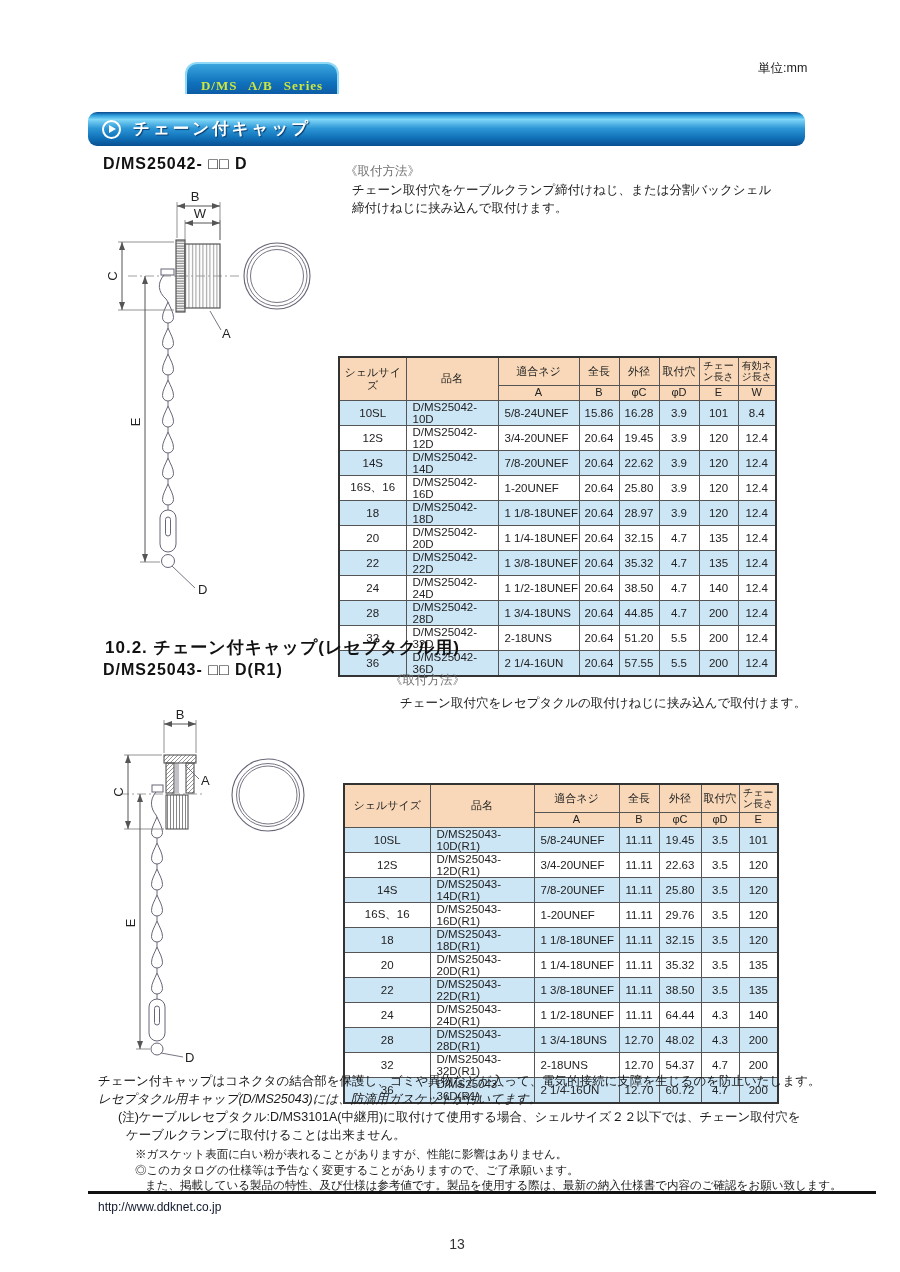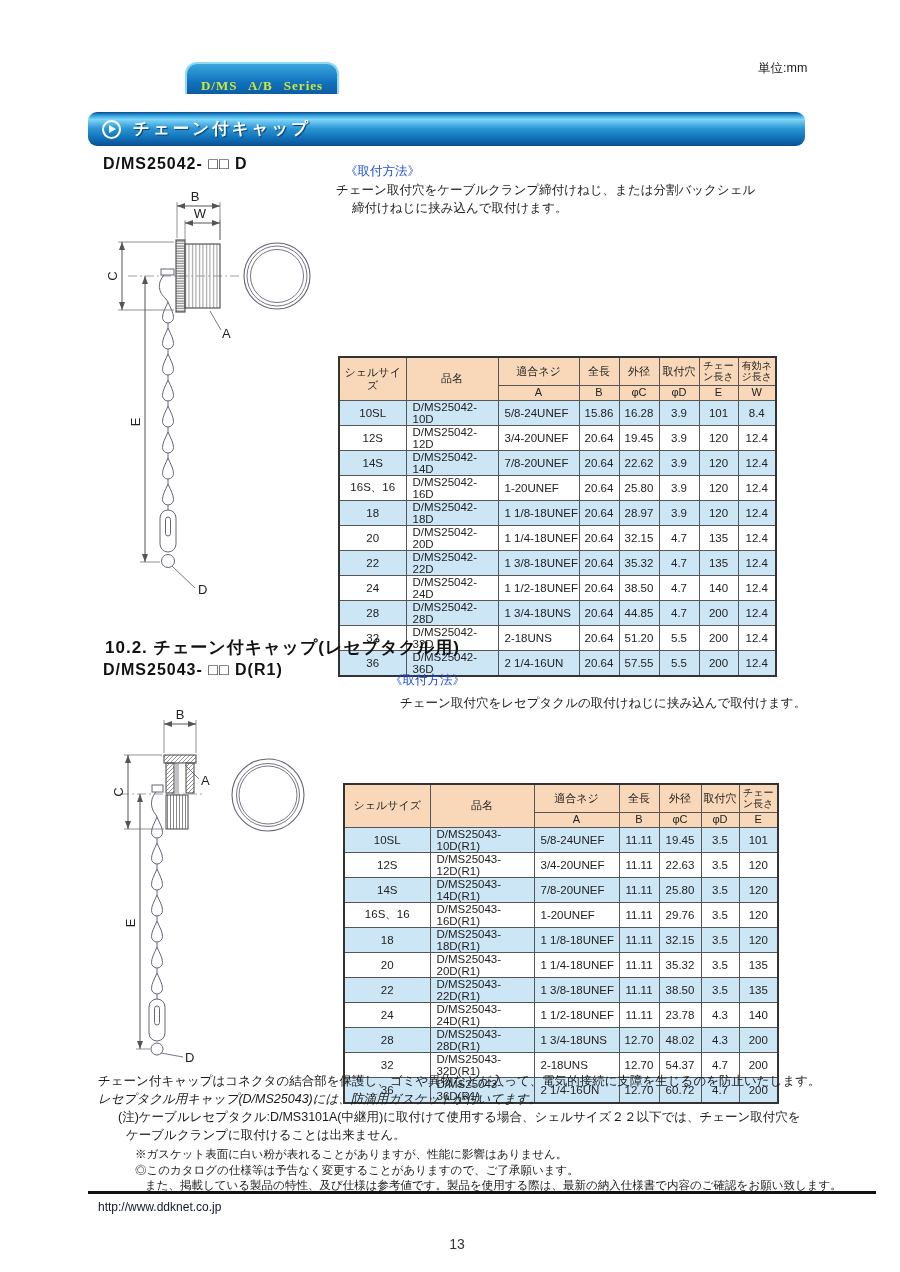--- a/index.html
+++ b/index.html
@@ -20,21 +20,21 @@
     display:flex;align-items:center;margin-top:24px;}
   .banner .play{width:15px;height:15px;border:2px solid #fff;border-radius:50%;
     margin-left:14px;display:flex;align-items:center;justify-content:center;flex:0 0 auto;}
   .banner .play i{display:block;width:0;height:0;border-left:7px solid #fff;
     border-top:4.5px solid transparent;border-bottom:4.5px solid transparent;margin-left:2px;}
   .banner .title{color:#fff;font-weight:bold;font-size:16.5px;letter-spacing:3px;margin-left:12px;
     text-shadow:1px 1px 1px #063b6e;}
 
   .h-section{font-size:17px;font-weight:bold;color:#111;letter-spacing:1px;}
   .h-model{font-size:16px;font-weight:bold;color:#111;letter-spacing:1px;}
-  .method-title{font-size:12.5px;color:#1d4ed8;}
+  .method-title{font-size:12.5px;color:#737373;}
   .method-line{font-size:12.5px;color:#222;line-height:18px;}
 
   
   table.spec{border-collapse:collapse;table-layout:fixed;border:2px solid #333;}
   table.spec th,table.spec td{border:1px solid #555;padding:0;overflow:hidden;}
   table.spec th{background:#f8d8b8;font-size:11px;font-weight:normal;color:#222;
     text-align:center;line-height:1.15;}
   table.spec td{font-size:11.5px;color:#222;text-align:center;height:17px;}
   table.spec tbody tr:nth-child(odd) td{background:#cde6f6;}
   table.spec tbody td:nth-child(2),table.spec tbody td:nth-child(3){text-align:left;padding-left:6px;}
@@ -61,21 +61,21 @@
   <div class="abs banner">
     <span class="play">
         <i></i>
       </span>
     <span class="title">チェーン付キャップ</span>
   </div>
 
   <div class="abs h-section" style="left:105px;top:116px;">10.1. チェーン付キャップ(プラグ用)</div>
   <div class="abs h-model" style="left:103px;top:155px;">D/MS25042- □□ D</div>
   <div class="abs method-title" style="left:345px;top:163px;">《取付方法》</div>
-  <div class="abs method-line" style="left:336px;top:181px;">チェーン取付穴をケーブルクランプ締付けねじ、または分割バックシェル</div>
+  <div class="abs method-line" style="left:352px;top:181px;">チェーン取付穴をケーブルクランプ締付けねじ、または分割バックシェル</div>
   <div class="abs method-line" style="left:352px;top:199px;">締付けねじに挟み込んで取付けます。</div>
 
   <svg class="abs" style="left:100px;top:190px;" width="240" height="410" viewBox="0 0 240 410">
     <defs>
       <marker id="d1-ar" markerWidth="9" markerHeight="8" refX="8" refY="3" orient="auto-start-reverse">
         <path d="M0,0 L8,3 L0,6 Z" fill="#555"></path>
       </marker>
       <pattern id="d1-knurl" width="6" height="2.5" patternUnits="userSpaceOnUse">
         <path d="M0,1 H6" stroke="#666" stroke-width="1"></path>
       </pattern>
@@ -463,21 +463,21 @@
           <td>11.11</td>
           <td>38.50</td>
           <td>3.5</td>
           <td>135</td>
         </tr>
         <tr>
           <td>24</td>
           <td>D/MS25043-24D(R1)</td>
           <td>1 1/2-18UNEF</td>
           <td>11.11</td>
-          <td>23.78</td>
+          <td>64.44</td>
           <td>4.3</td>
           <td>140</td>
         </tr>
         <tr>
           <td>28</td>
           <td>D/MS25043-28D(R1)</td>
           <td>1 3/4-18UNS</td>
           <td>12.70</td>
           <td>48.02</td>
           <td>4.3</td>

